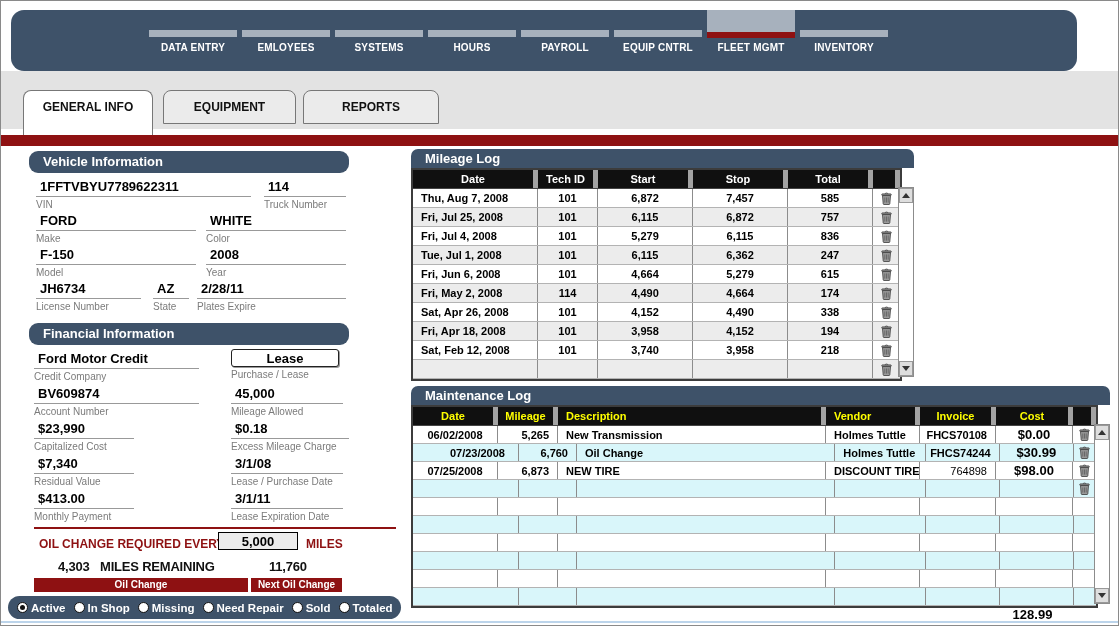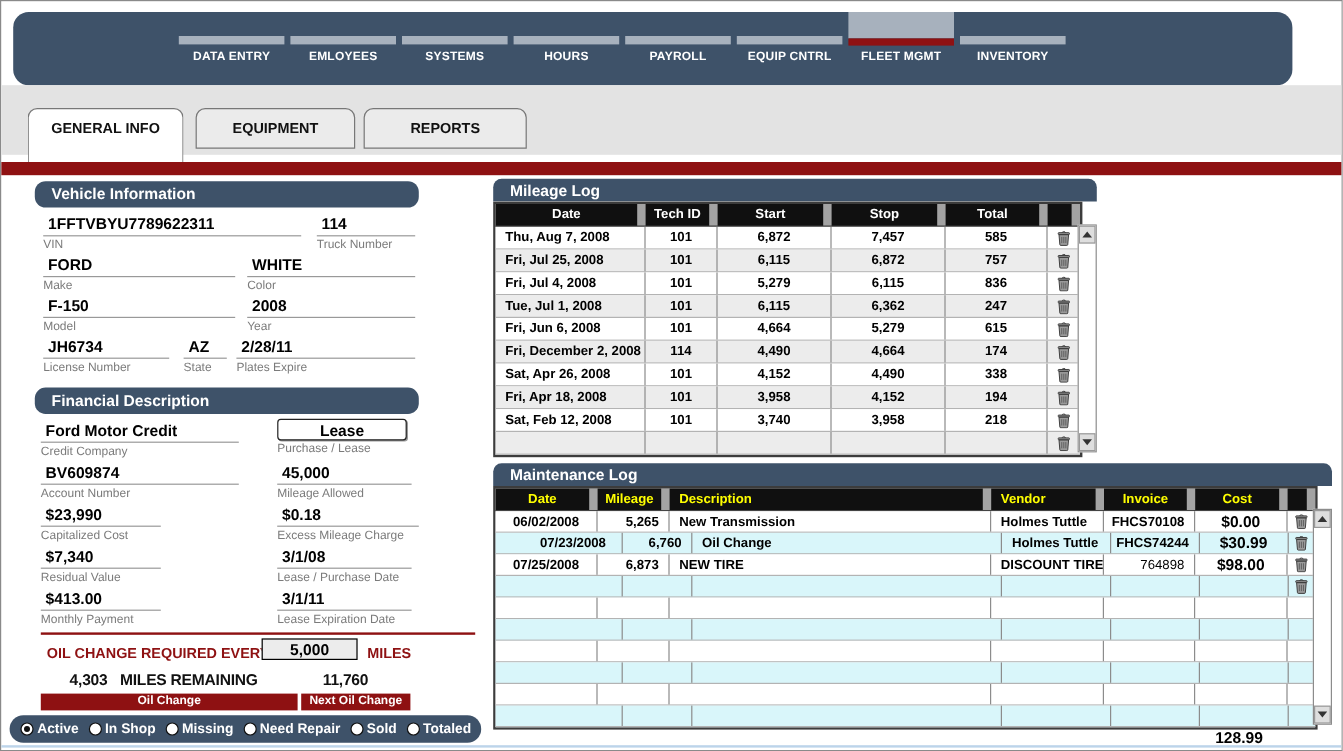--- a/index.html
+++ b/index.html
@@ -52,21 +52,21 @@
 
   
   .tbl{position:absolute;border:2px solid #3c3c3c;background:#fff;box-sizing:content-box;}
   .trow{display:flex;box-sizing:border-box;border-bottom:1px solid #b3b3b3;background:#fff;}
   .trow.head{background:#101010;border-bottom:1px solid #444;}
   .trow.alt{background:#ececec;}
   .trow.altc{background:#d9f6fa;padding-left:24px;}
   .tcell{box-sizing:border-box;border-right:1px solid #8c8c8c;font-size:11px;font-weight:bold;color:#000;
          display:flex;align-items:center;justify-content:center;overflow:hidden;white-space:nowrap;}
   .tcell:last-child{border-right:none;}
-  .trow.head .tcell{color:#fff;border-right:7px solid #a3a3a3;}
+  .trow.head .tcell{color:#fff;border-right:5px solid #a3a3a3;}
   .tbl.maint .trow.head .tcell{color:#ffff00;}
   .tcell.al{justify-content:flex-start;padding-left:8px;}
   .tcell.ar{justify-content:flex-end;padding-right:8px;}
   .tcell.cost{font-size:13px;}
   .tcell.plain{font-weight:normal;}
 
   
   .sbar{position:absolute;width:16px;background:#fff;border:1px solid #8c8c8c;box-sizing:border-box;}
   .sbtn{position:absolute;left:0;right:0;height:15px;background:#dedede;border:1px solid #999;box-sizing:border-box;
         display:flex;align-items:center;justify-content:center;cursor:pointer;}
@@ -175,21 +175,21 @@
       </div>
     <div class="flabel">State</div>
   </div>
   <div class="field" style="left:196px;top:280px;width:149px;">
     <div class="val-wrap">
         <span class="fval">2/28/11</span>
       </div>
     <div class="flabel">Plates Expire</div>
   </div>
 
-  <div class="sec-hdr round" style="left:28px;top:322px;width:320px;">Financial Description</div>
+  <div class="sec-hdr round" style="left:28px;top:322px;width:320px;">Financial Information</div>
 
   <div class="field" style="left:230px;top:348px;width:108px;">
     <div class="lease-btn">Lease</div>
     <div class="flabel">Purchase / Lease</div>
   </div>
   <div class="field" style="left:33px;top:350px;width:165px;">
     <div class="val-wrap">
         <span class="fval">Ford Motor Credit</span>
       </div>
     <div class="flabel">Credit Company</div>
@@ -369,21 +369,21 @@
             <svg width="11" height="13" viewBox="0 0 11 13">
               <path d="M1.5 3.6h8l-.7 8.2a.8.8 0 0 1-.8.7H3a.8.8 0 0 1-.8-.7z" fill="#9a9a9a" stroke="#3a3a3a" stroke-width=".8"></path>
               <rect x="0.8" y="1.9" width="9.4" height="1.5" rx="0.5" fill="#9a9a9a" stroke="#3a3a3a" stroke-width=".8"></rect>
               <path d="M4 1.9c0-1.1 3-1.1 3 0" fill="none" stroke="#3a3a3a" stroke-width=".8"></path>
               <path d="M3.8 5.4v5.2M5.5 5.4v5.2M7.2 5.4v5.2" stroke="#555" stroke-width=".7"></path>
             </svg>
           </span>
         </div>
       </div>
       <div class="trow alt" style="height: 19px;">
-        <div class="tcell al" style="width: 125px;">Fri, December 2, 2008</div>
+        <div class="tcell al" style="width: 125px;">Fri, May 2, 2008</div>
         <div class="tcell" style="width: 60px;">114</div>
         <div class="tcell" style="width: 95px;">4,490</div>
         <div class="tcell" style="width: 95px;">4,664</div>
         <div class="tcell" style="width: 85px;">174</div>
         <div class="tcell" style="width: 27px;">
           <span class="trash-wrap">
             <svg width="11" height="13" viewBox="0 0 11 13">
               <path d="M1.5 3.6h8l-.7 8.2a.8.8 0 0 1-.8.7H3a.8.8 0 0 1-.8-.7z" fill="#9a9a9a" stroke="#3a3a3a" stroke-width=".8"></path>
               <rect x="0.8" y="1.9" width="9.4" height="1.5" rx="0.5" fill="#9a9a9a" stroke="#3a3a3a" stroke-width=".8"></rect>
               <path d="M4 1.9c0-1.1 3-1.1 3 0" fill="none" stroke="#3a3a3a" stroke-width=".8"></path>

